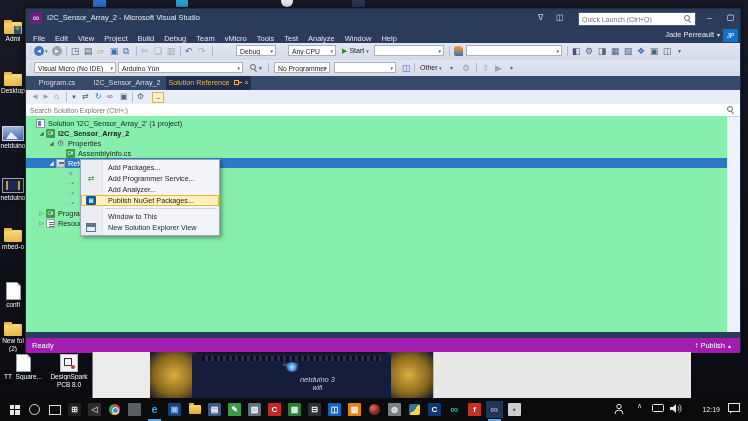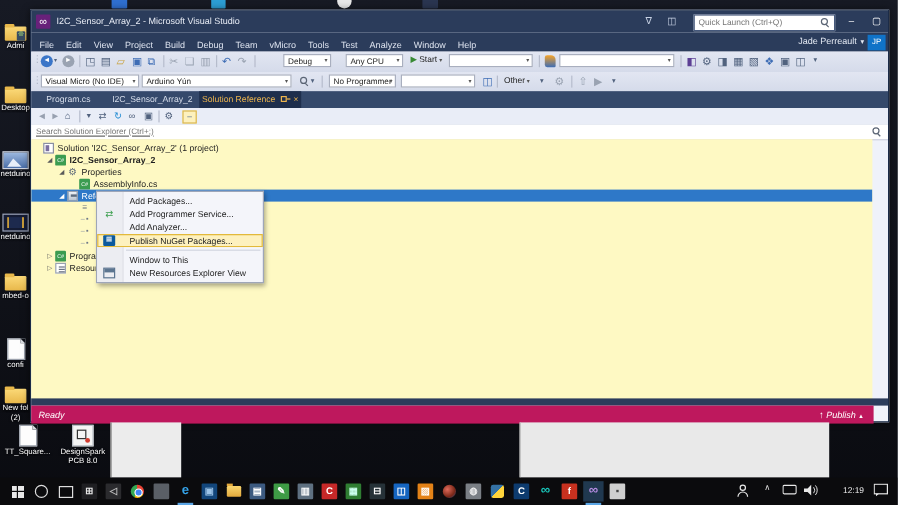--- a/index.html
+++ b/index.html
@@ -82,21 +82,21 @@
   #setoolbar{position:absolute;left:0;top:81px;right:0;height:14px;background:#E9EDF7;border-bottom:1px solid #C8CCDC;}
   .seico{position:absolute;top:0;font-size:8px;line-height:14px;color:#51627E;}
   .seico.blue{color:#1F8AD2;}
   .seico.gray{color:#98A1B0;}
   .setoggle{position:absolute;top:1.5px;width:12px;height:11px;background:#FDF1BE;border:1px solid #D9B650;
             box-sizing:border-box;text-align:center;font-size:7px;line-height:9px;color:#3E5E8E;}
   #sesearch{position:absolute;left:0;top:95px;right:0;height:12px;background:#fff;border-bottom:1px solid #C9CDDC;}
   #sesearch input{position:absolute;inset:0;border:0;outline:0;background:transparent;
                   font-family:"Liberation Sans",sans-serif;font-size:6.8px;color:#444;padding:0 14px 0 4px;text-decoration:underline;}
 
-  #tree{position:absolute;left:0;top:107px;right:13px;height:216px;background:#fef9c3;overflow:hidden;}
+  #tree{position:absolute;left:0;top:107px;right:13px;height:216px;background:#86efac;overflow:hidden;}
   .trow{position:relative;height:10px;display:flex;align-items:center;font-size:7.3px;color:#1E1E1E;white-space:nowrap;}
   .trow.sel{background:#2E78C8;color:#fff;}
   .trow .exp{width:7px;flex:none;font-size:5.5px;color:#5a5a5a;text-align:center;}
   .trow.sel .exp{color:#fff;}
   .ind{flex:none;display:inline-block;}
   .lab.bold{font-weight:bold;}
   .ti{display:inline-flex;flex:none;width:9px;height:9px;margin:0 3px 0 1px;position:relative;
       align-items:center;justify-content:center;box-sizing:border-box;}
   .ti-solution{border:1px solid #8a8fa0;background:#fff;}
   .ti-solution::after{content:'';position:absolute;left:1px;top:1px;width:3px;height:5px;background:#7B6FA0;}
@@ -105,21 +105,21 @@
   .ti-references{border:1px solid #9aa2b0;background:linear-gradient(#eef1f6,#b9c3cf);}
   .ti-references::after{content:'';position:absolute;left:1.5px;top:2px;width:5px;height:2px;background:#5d6b7d;}
   .ti-analyzers{font-size:7px;color:#6a7383;}
   .ti-assembly{font-size:6px;color:#6E7887;}
   .ti-assembly::before{content:'–';margin-right:1px;color:#8a93a2;}
   .ti-resx{border:1px solid #9aa2b0;background:#fff;}
   .ti-resx::after{content:'';position:absolute;left:1.5px;top:2px;width:5px;height:1px;background:#6a7383;
                   box-shadow:0 2px 0 #6a7383,0 4px 0 #6a7383;}
 
   #chromestrip{position:absolute;left:0;top:323px;right:0;height:6px;background:#2B3C5B;}
-  #statusbar{position:absolute;left:0;top:329px;right:12px;height:15px;background:#be185d;color:#fff;font-size:7.5px;line-height:15px;font-style:italic;}
+  #statusbar{position:absolute;left:0;top:329px;right:0;height:15px;background:#a21caf;color:#fff;font-size:7.5px;line-height:15px;}
   #statusbar .ready{position:absolute;left:6px;}
   #statusbar .pubgrp{position:absolute;right:8px;}
   #statusbar .pubgrp .up{font-size:8px;margin-right:2px;}
   #statusbar .pubgrp .tri{font-size:5px;margin-left:2px;}
 
   
   #ctx{position:absolute;left:80px;top:159px;width:138px;background:#F4F5FA;border:1px solid #9EA6B8;
        box-shadow:2px 2px 4px rgba(0,0,0,.35);padding:2px 0;z-index:50;}
   #ctx::before{content:'';position:absolute;left:0;top:0;bottom:0;width:21px;background:#ECEDF2;border-right:1px solid #DFE1E8;}
   .cmi{position:relative;height:11px;line-height:11px;font-size:7.2px;color:#1E1E1E;padding-left:27px;white-space:nowrap;}
@@ -401,36 +401,49 @@
     </div>
   </div>
 
   <div id="ctx">
       <div class="cmi"><span>Add Packages...</span></div>
       <div class="cmi"><span class="cico svc">⇄</span><span>Add Programmer Service...</span></div>
       <div class="cmi"><span>Add Analyzer...</span></div>
       <div class="cmi hl"><span class="cico nuget">▦</span><span>Publish NuGet Packages...</span></div>
       <div class="csep"></div>
       <div class="cmi"><span>Window to This</span></div>
-      <div class="cmi"><span class="cico nview"></span><span>New Resources Explorer View</span></div>
+      <div class="cmi"><span class="cico nview"></span><span>New Solution Explorer View</span></div>
     </div>
 
   <div id="strip">
     <div id="desk-bottom">
         <div class="dicon" style="left: 2px; top: 2px; width: 42px;">
           <div class="dshape sh-file"></div>
           <div class="dlabel">TT_Square...</div>
         </div>
         <div class="dicon" style="left: 48px; top: 2px; width: 42px;">
           <div class="dshape sh-ds"></div>
           <div class="dlabel">DesignSpark</div>
           <div class="dlabel">PCB 8.0</div>
         </div>
       </div>
     <div class="whiteblk"></div>
+    <div class="photo">
+      <div class="glow" style="left:0;"></div>
+      <div class="glow" style="right:0;"></div>
+      <div class="board">
+        <div class="pins"></div>
+        <div class="dio">Digital IO</div>
+        <div class="led"></div>
+        <div class="ndlogo">
+          <div>netduino 3</div>
+          <div class="l2">wifi</div>
+        </div>
+      </div>
+    </div>
     <div class="grayblk"></div>
   </div>
 
   <div id="taskbar">
     <div id="tb-icons">
         <div class="tbi" style="left: 6px;">
           <div class="win4">
             <i></i>
             <i></i>
             <i></i>

